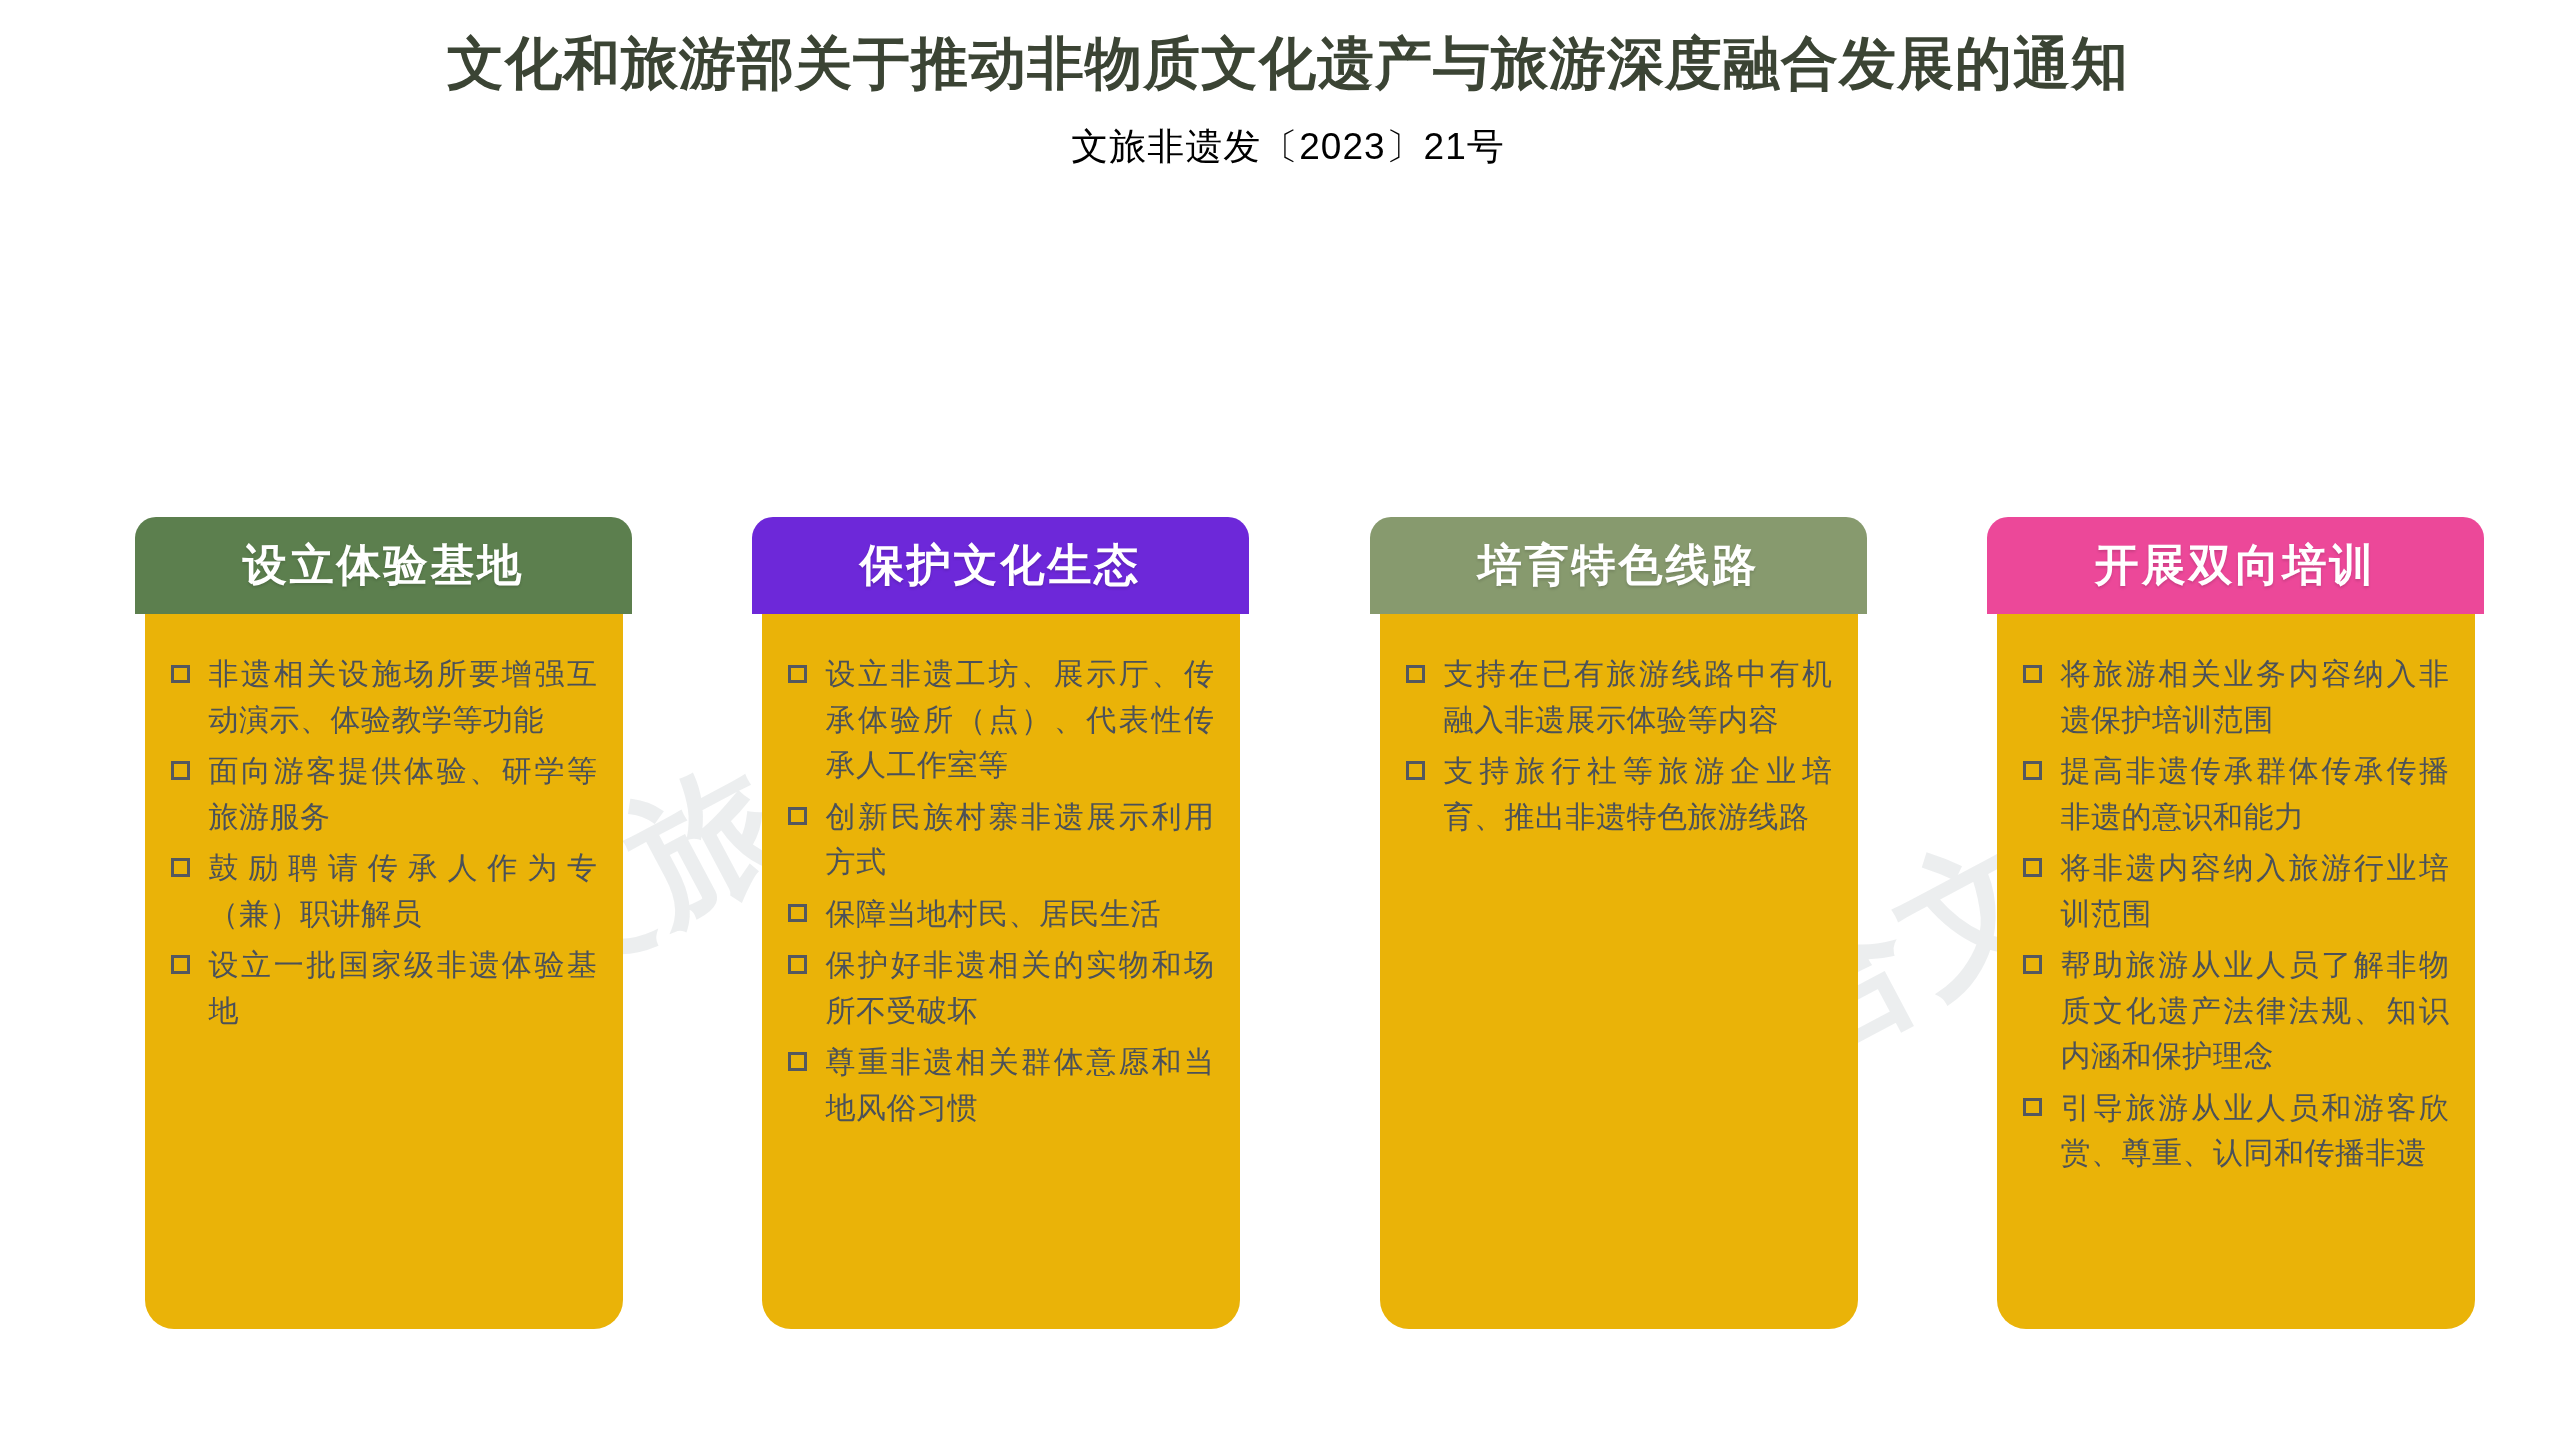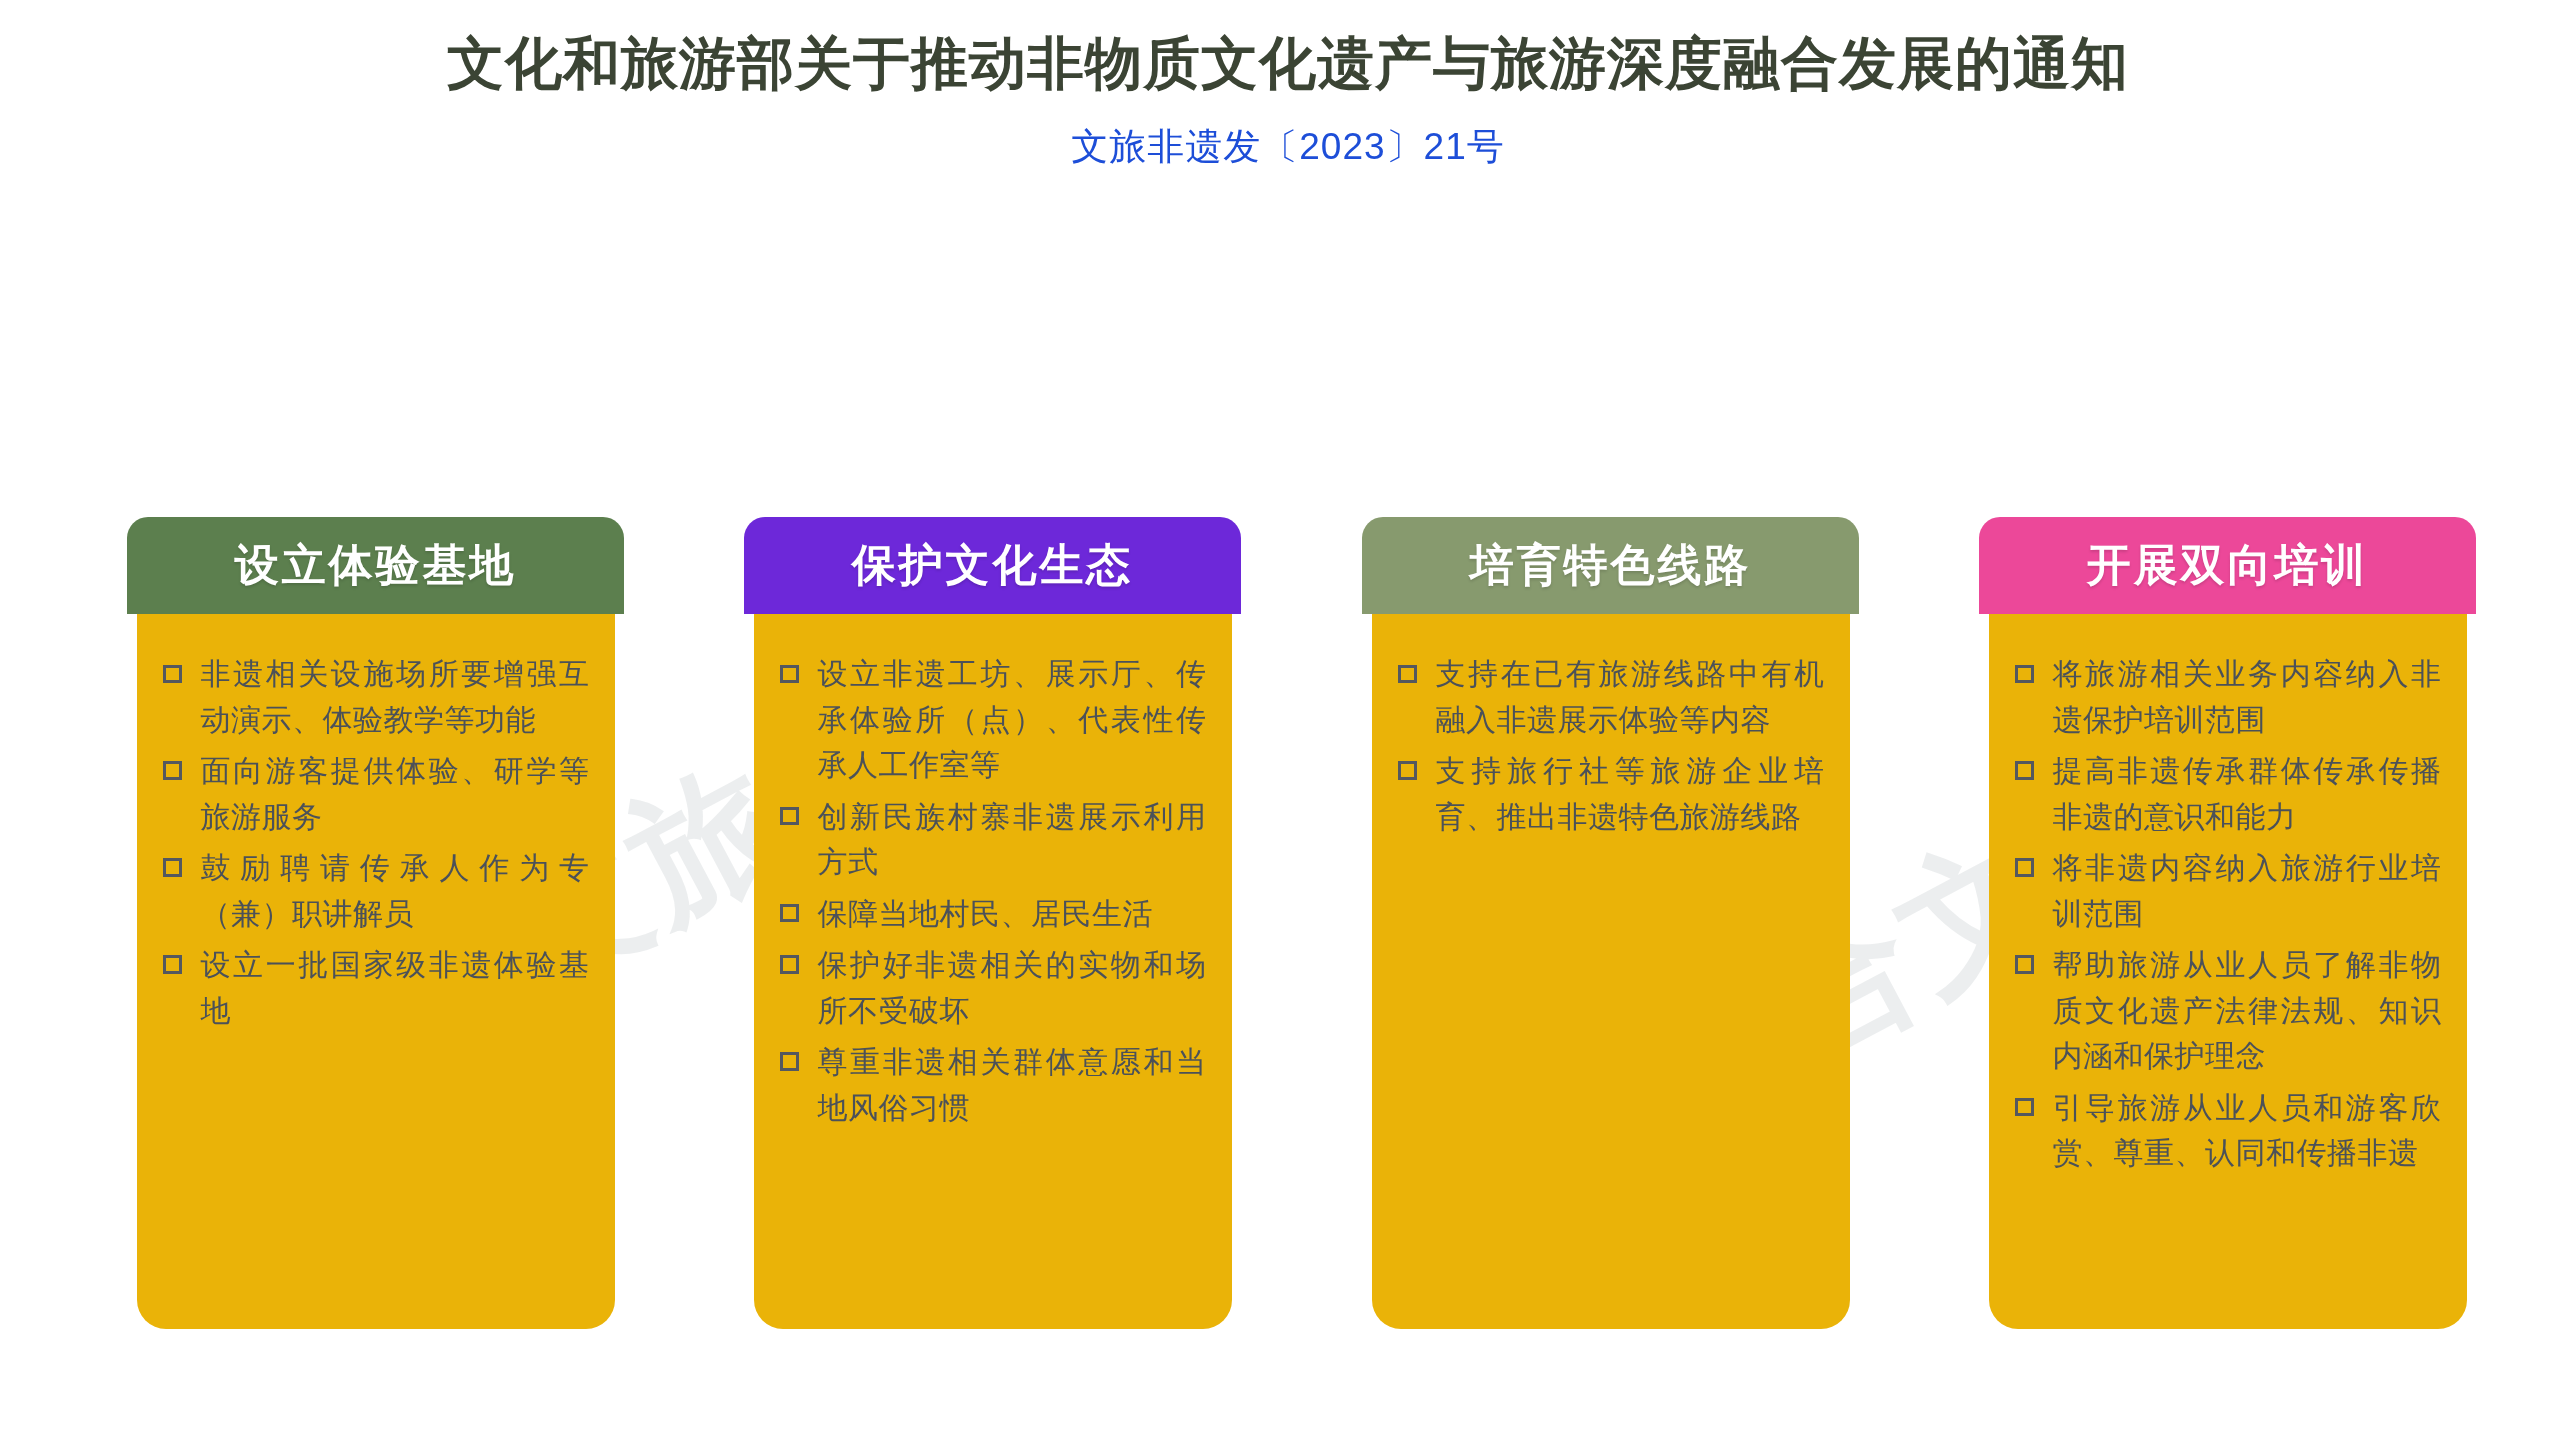--- a/index.html
+++ b/index.html
@@ -31,21 +31,21 @@
     color: #3b4434;
     letter-spacing: 1px;
     line-height: 1.2;
     white-space: nowrap;
   }
   .doc-subtitle {
     margin: 0;
     padding-top: 25px;
     font-size: 37px;
     font-weight: normal;
-    color: #1d4ed8;
+    color: #000000;
     letter-spacing: 1px;
     white-space: nowrap;
   }
 
   
   .watermark {
     position: absolute;
     font-size: 145px;
     font-weight: bold;
     color: rgba(110, 120, 130, 0.13);
@@ -56,21 +56,21 @@
     user-select: none;
     letter-spacing: 5.8px;
   }
   .watermark.wm-1 { left: 208px;  top: 850px; }
   .watermark.wm-2 { left: 1608px; top: 850px; }
 
   
   .cards-row {
     position: absolute;
     top: 517px;
-    left: 4px;
+    left: 12px;
     width: 2336px;
     height: 850px;
   }
   .card {
     position: absolute;
     top: 0;
     width: 497px;
   }
   .card-1 { left: 123px; }
   .card-2 { left: 740px; }

